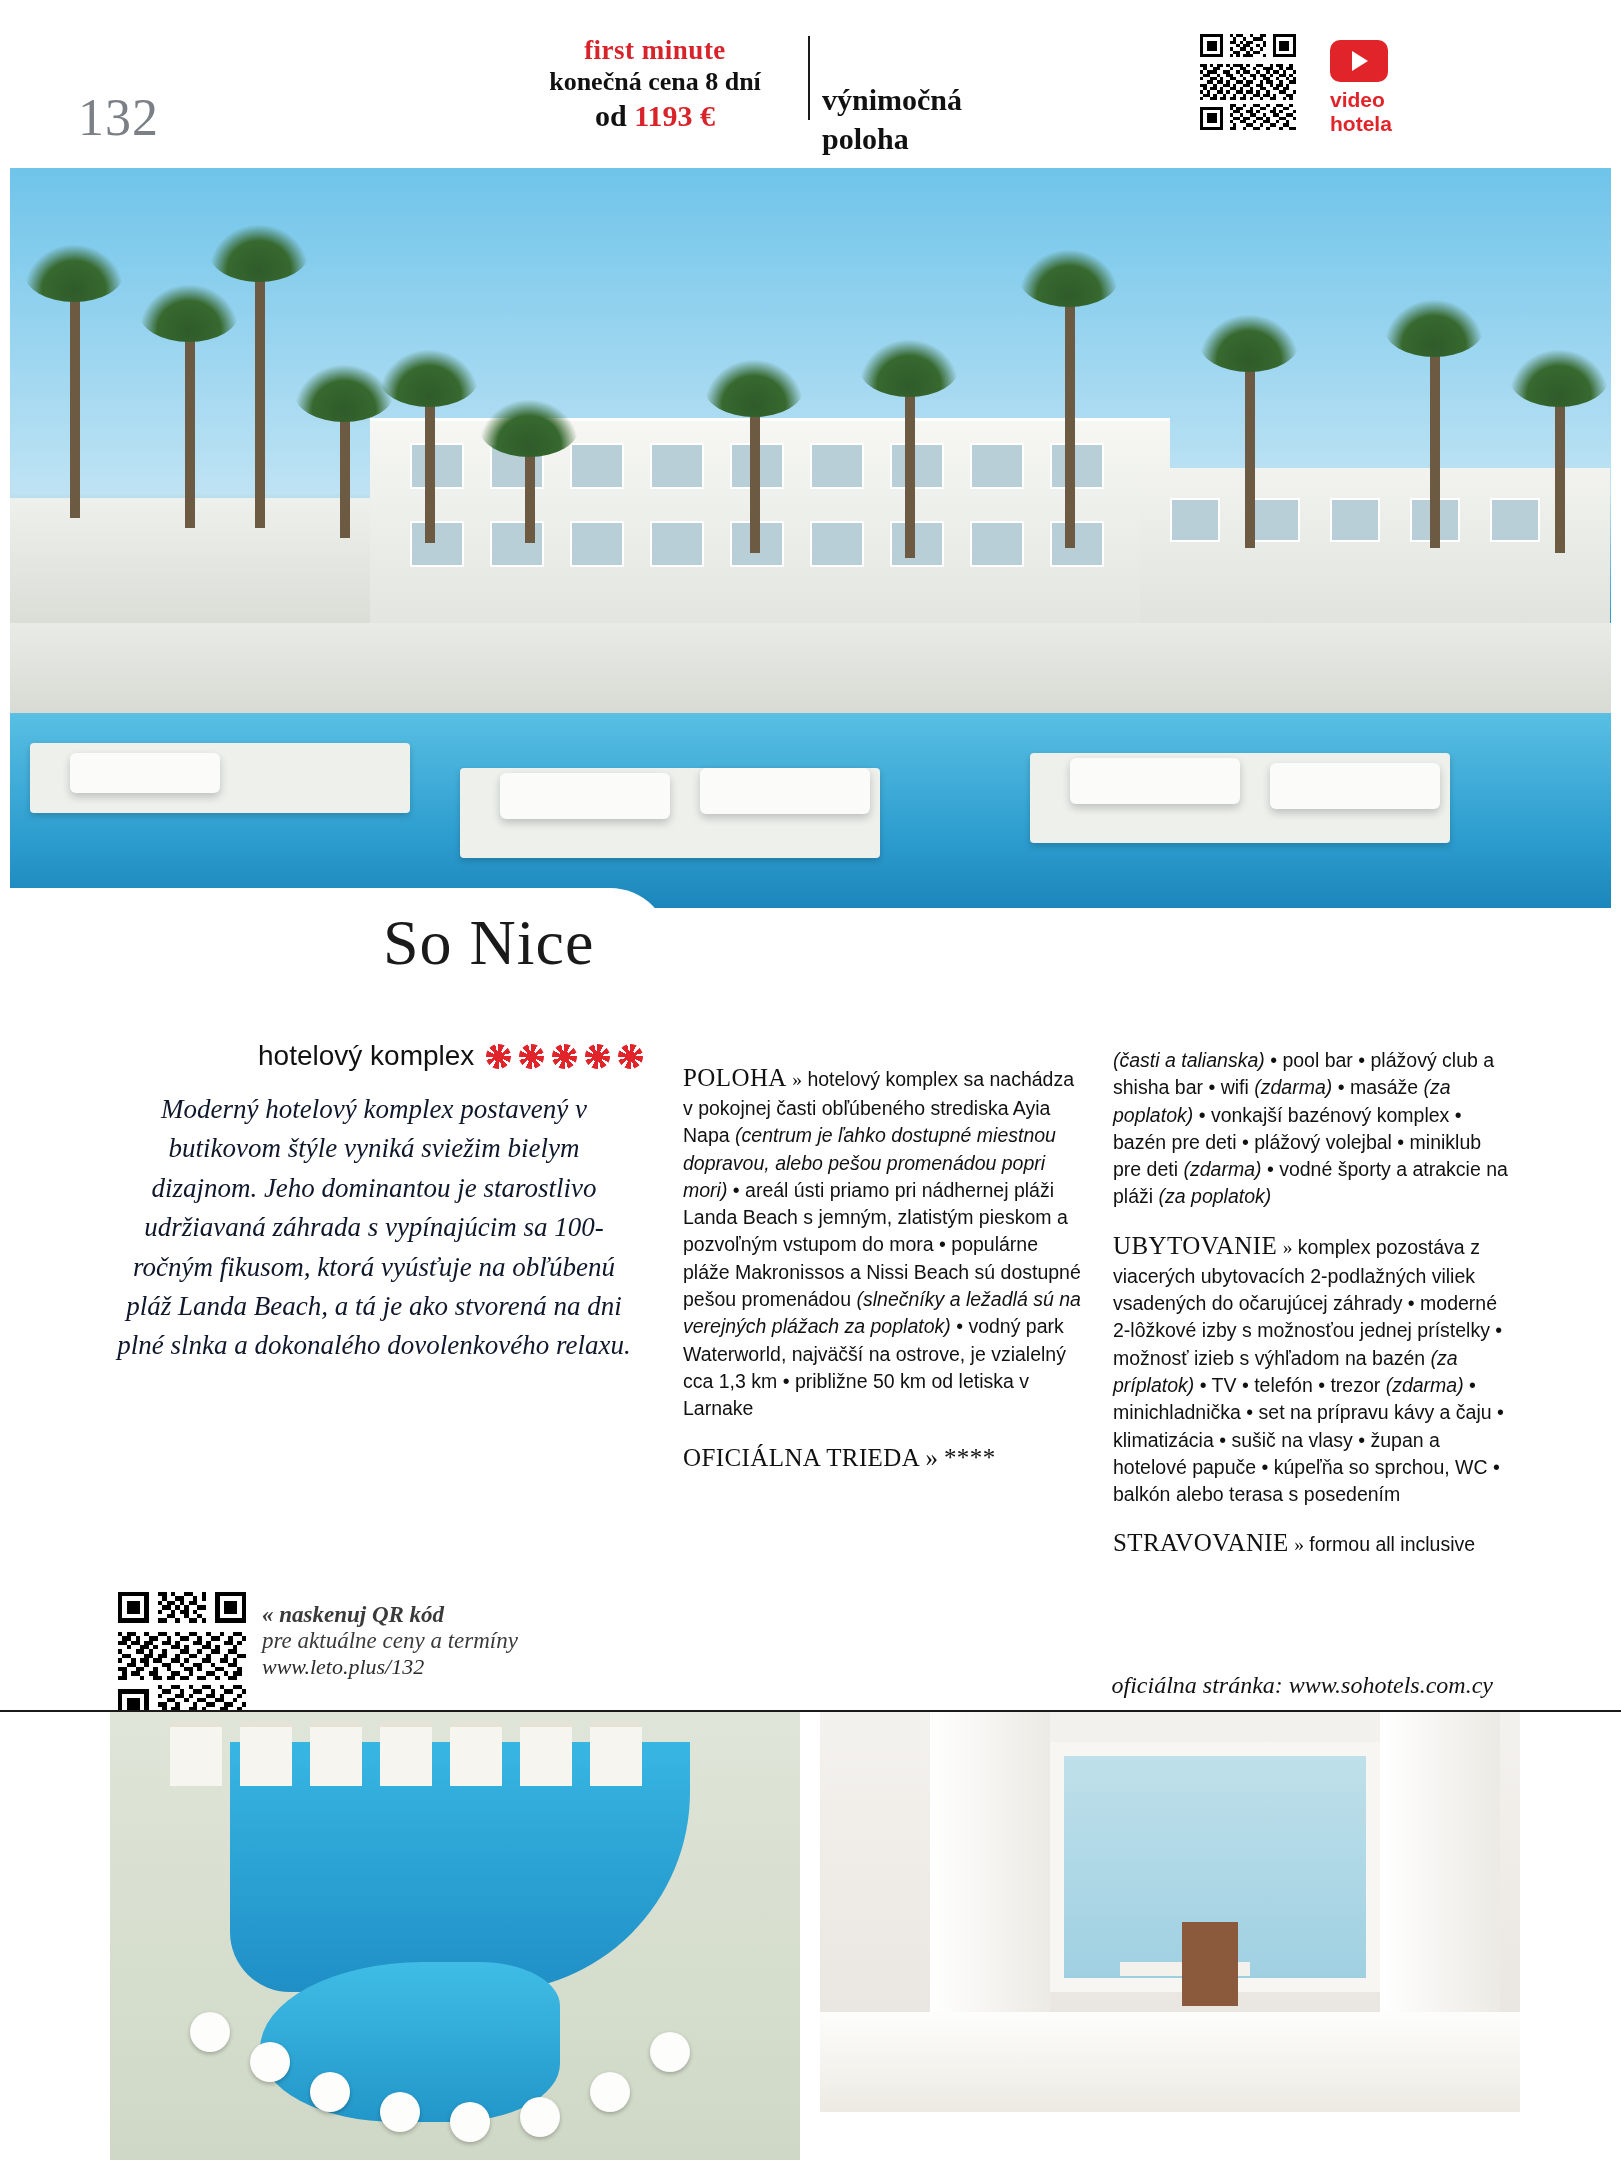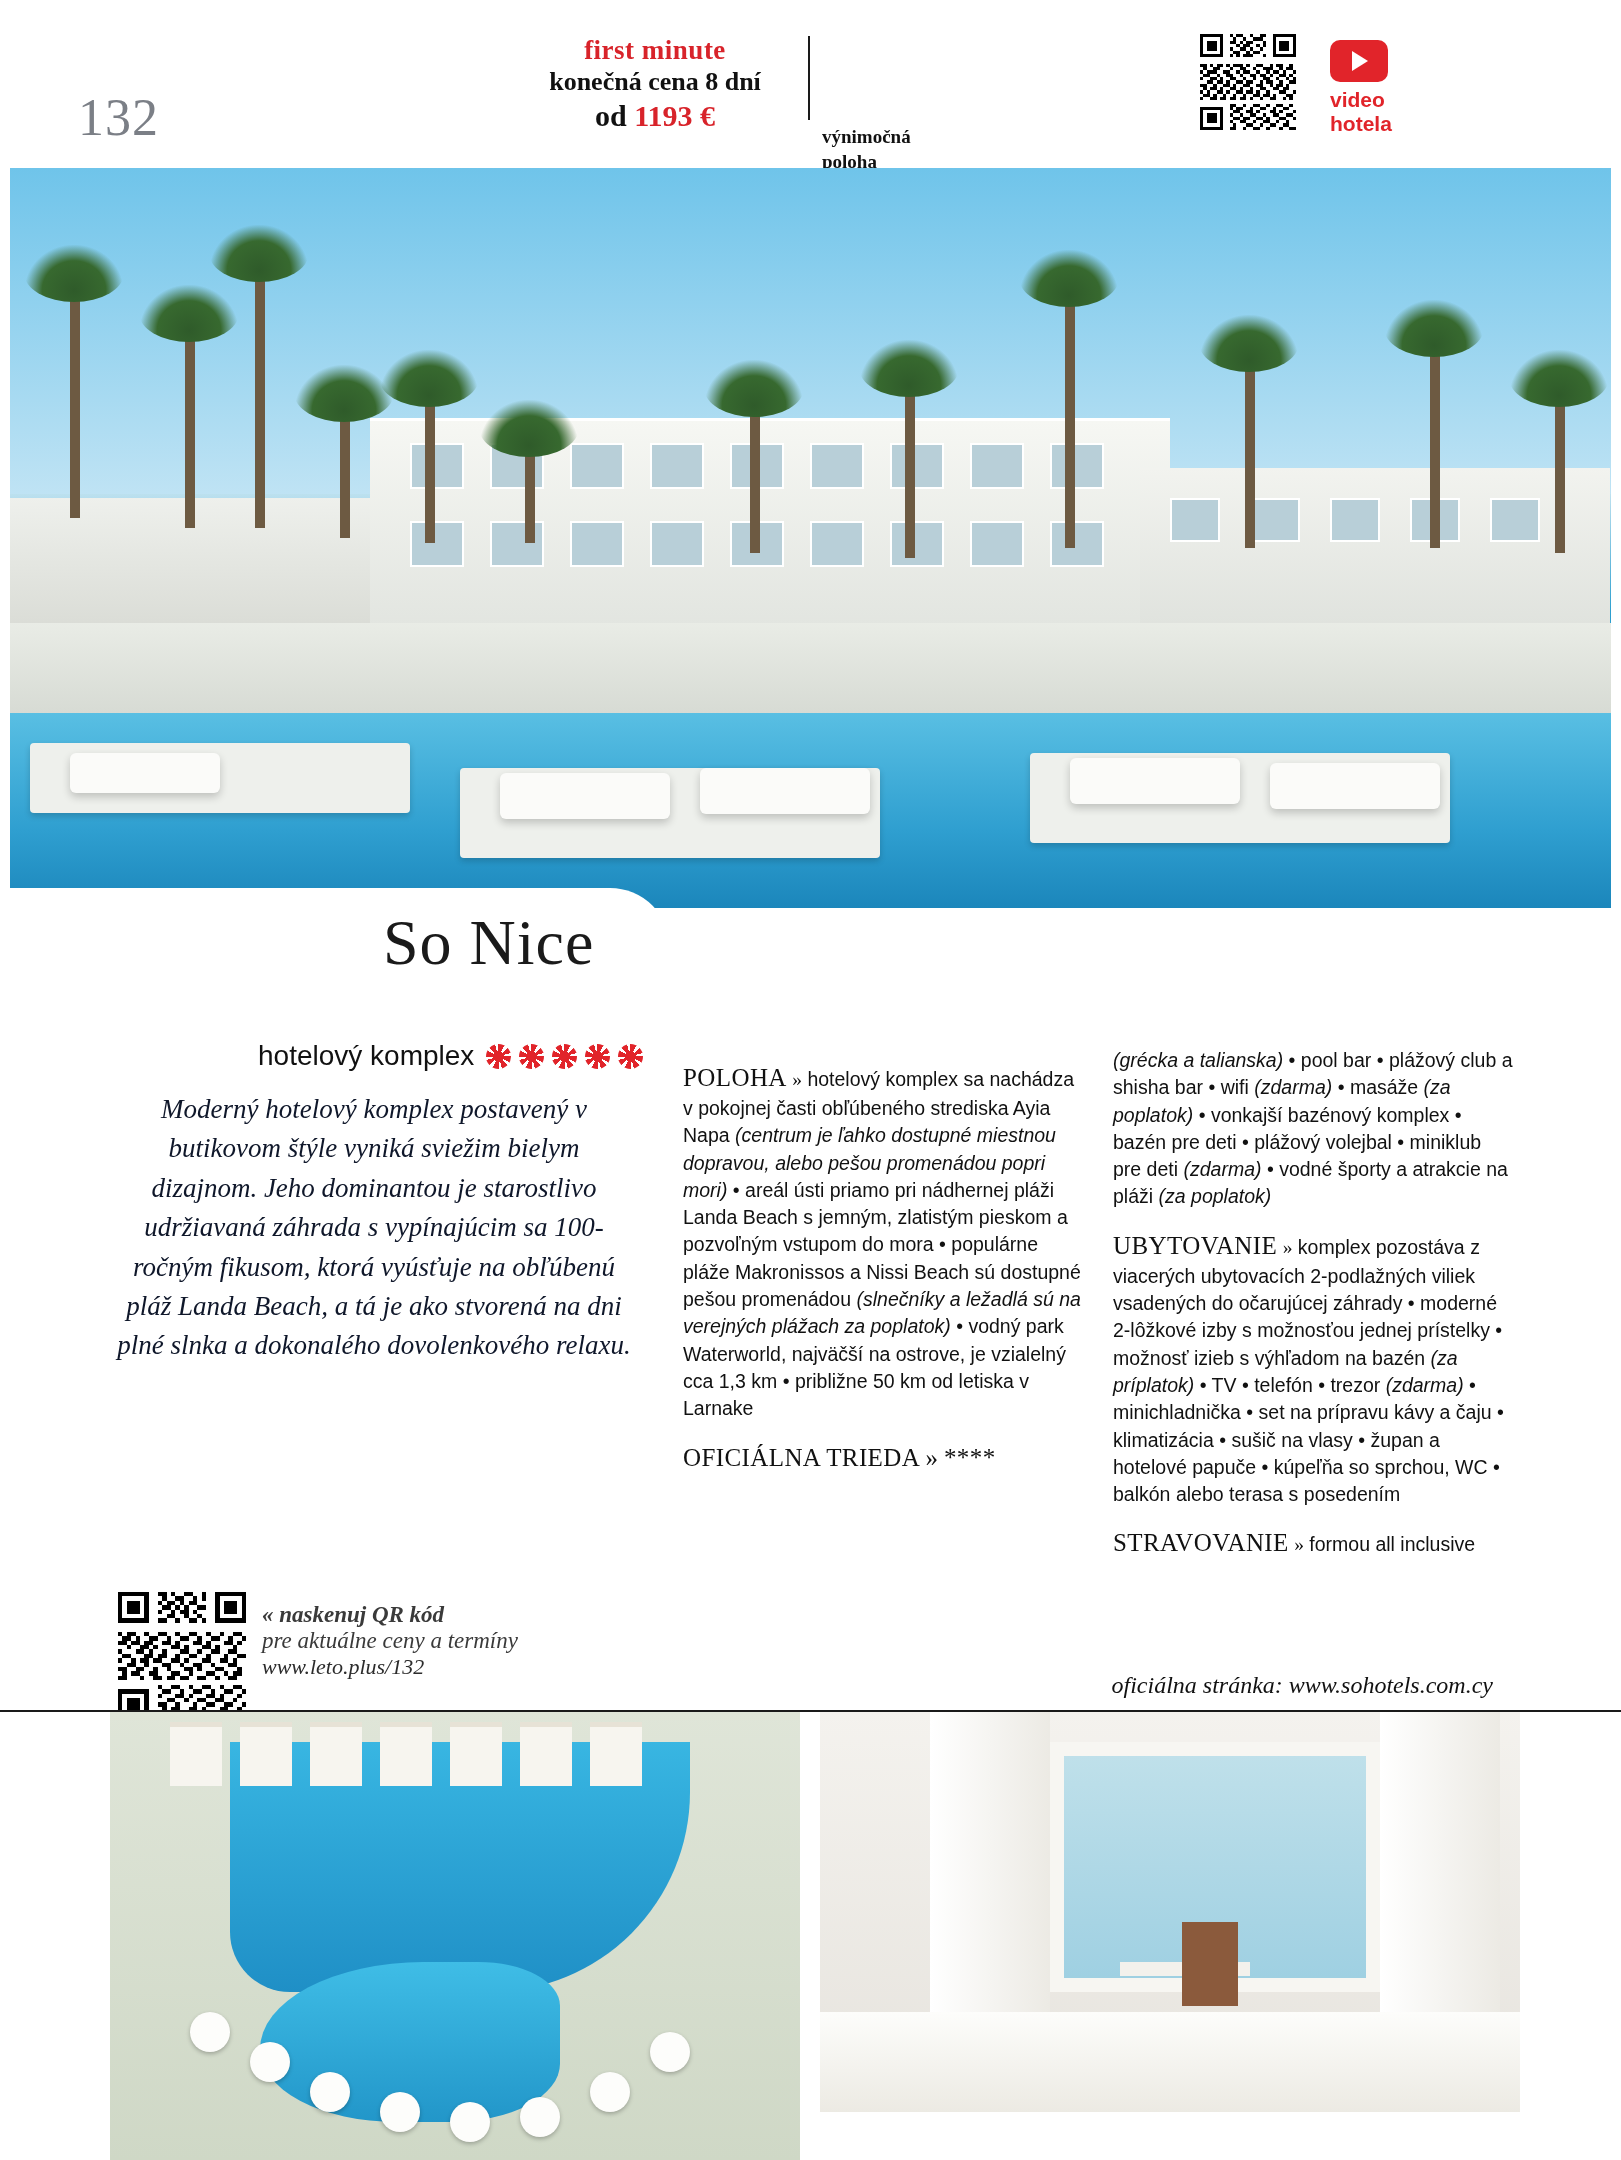--- a/index.html
+++ b/index.html
@@ -37,21 +37,21 @@
   .promo .line2 {
     font-size:26px; font-weight:bold; color:#111; line-height:1.25;
   }
   .promo .line3 {
     font-size:30px; font-weight:bold; color:#d8232a; line-height:1.2;
   }
   .promo .line3 .sm { font-size:30px; color:#111; }
   .poloha-note {
     position:absolute; left:822px; top:80px;
     font-family:"Liberation Serif", serif;
-    font-size:19px; font-weight:bold; line-height:1.3; color:#111;margin-top:45px;
+    font-size:30px; font-weight:bold; line-height:1.3; color:#111;
   }
   .qr-top {
     position:absolute; left:1200px; top:34px;
     width:96px; height:96px;
   }
   .video-box {
     position:absolute; left:1330px; top:40px; text-align:left;
   }
   .yt {
     width:58px; height:42px; background:#e1242a; border-radius:10px;
@@ -549,21 +549,21 @@
   <div class="blk">
     <span class="sec-head">OFICIÁLNA TRIEDA</span>
     <span class="sec-head guil">»</span>
     <span class="sec-head">****</span>
   </div>
 
 </div>
 
 <div class="col col3">
   <div class="blk">
-    <em>(grécka a talianska)</em><span> • pool bar • plážový club a shisha bar • wifi </span><em>(zdarma)</em><span> • masáže </span><em>(za poplatok)</em><span> • vonkajší bazénový komplex • bazén pre deti • plážový volejbal • miniklub pre deti </span><em>(zdarma)</em><span> • vodné športy a atrakcie na pláži </span><em>(za poplatok)</em>
+    <em>(časti a talianska)</em><span> • pool bar • plážový club a shisha bar • wifi </span><em>(zdarma)</em><span> • masáže </span><em>(za poplatok)</em><span> • vonkajší bazénový komplex • bazén pre deti • plážový volejbal • miniklub pre deti </span><em>(zdarma)</em><span> • vodné športy a atrakcie na pláži </span><em>(za poplatok)</em>
   </div>
 
   <div class="blk">
     <span class="sec-head">UBYTOVANIE</span>
     <span class="guil">»</span>
     <span>komplex pozostáva z viacerých ubytovacích 2-podlažných viliek vsadených do očarujúcej záhrady • moderné 2-lôžkové izby s možnosťou jednej prístelky • možnosť izieb s výhľadom na bazén </span><em>(za príplatok)</em><span> • TV • telefón • trezor </span><em>(zdarma)</em><span> • minichladnička • set na prípravu kávy a čaju • klimatizácia • sušič na vlasy • župan a hotelové papuče • kúpeľňa so sprchou, WC • balkón alebo terasa s posedením</span>
   </div>
 
   <div class="blk">
     <span class="sec-head">STRAVOVANIE</span>

